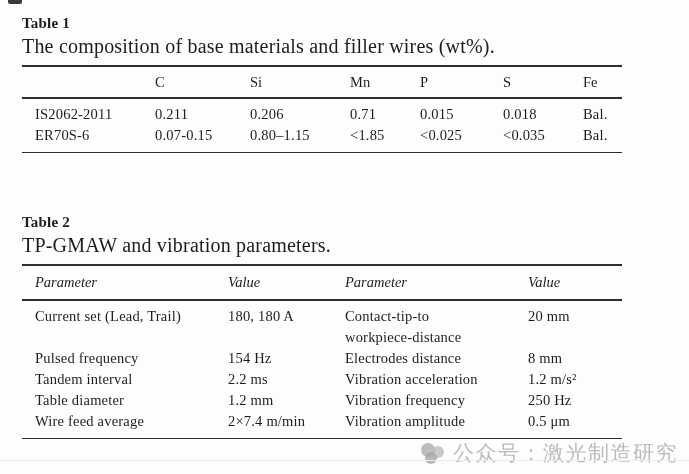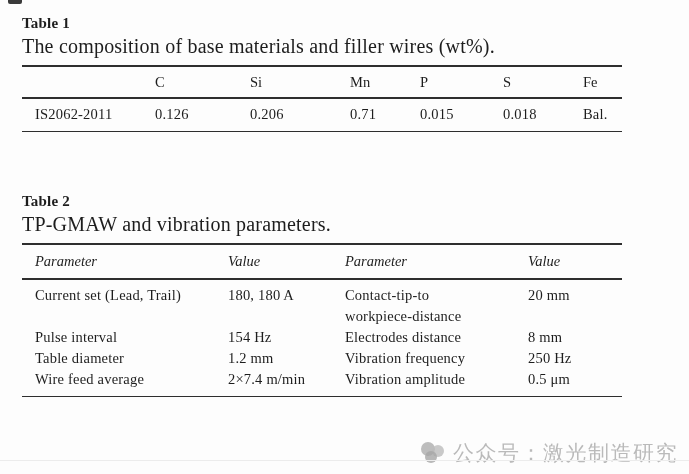--- a/index.html
+++ b/index.html
@@ -73,20 +73,21 @@
   .t2 th:nth-child(2), .t2 td:nth-child(2) { width: 117px; }
   .t2 th:nth-child(3), .t2 td:nth-child(3) { width: 183px; }
   .t2 th:nth-child(4), .t2 td:nth-child(4) { width: 94px; }
 
   .section-2 { margin-top: 60px; }
 
   .watermark {
     position: absolute;
     left: 418px; top: 439px;
     display: flex;
+    align-items: center;
     gap: 5px;
     color: #b3b3b3;
     font-size: 21px;
     letter-spacing: 1.5px;
     opacity: .9;
     pointer-events: none;
     white-space: nowrap;
   }
   .wm-icon { display: inline-block; width: 30px; height: 26px; }
   .bottom-edge {
@@ -111,25 +112,34 @@
             <th>Si</th>
             <th>Mn</th>
             <th>P</th>
             <th>S</th>
             <th>Fe</th>
           </tr>
       </thead>
       <tbody>
           <tr>
             <td>IS2062-2011</td>
-            <td>0.126</td>
+            <td>0.211</td>
             <td>0.206</td>
             <td>0.71</td>
             <td>0.015</td>
             <td>0.018</td>
+            <td>Bal.</td>
+          </tr>
+          <tr>
+            <td>ER70S-6</td>
+            <td>0.07-0.15</td>
+            <td>0.80–1.15</td>
+            <td>&lt;1.85</td>
+            <td>&lt;0.025</td>
+            <td>&lt;0.035</td>
             <td>Bal.</td>
           </tr>
         </tbody>
     </table>
   </section>
 
   <section class="section-2">
     <div class="tbl-label">Table 2</div>
     <div class="tbl-caption">TP-GMAW and vibration parameters.</div>
     <table class="t2">
@@ -143,24 +153,30 @@
       </thead>
       <tbody>
           <tr>
             <td>Current set (Lead, Trail)</td>
             <td>180, 180 A</td>
             <td>Contact-tip-to
 workpiece-distance</td>
             <td>20 mm</td>
           </tr>
           <tr>
-            <td>Pulse interval</td>
+            <td>Pulsed frequency</td>
             <td>154 Hz</td>
             <td>Electrodes distance</td>
             <td>8 mm</td>
+          </tr>
+          <tr>
+            <td>Tandem interval</td>
+            <td>2.2 ms</td>
+            <td>Vibration acceleration</td>
+            <td>1.2 m/s²</td>
           </tr>
           <tr>
             <td>Table diameter</td>
             <td>1.2 mm</td>
             <td>Vibration frequency</td>
             <td>250 Hz</td>
           </tr>
           <tr>
             <td>Wire feed average</td>
             <td>2×7.4 m/min</td>

